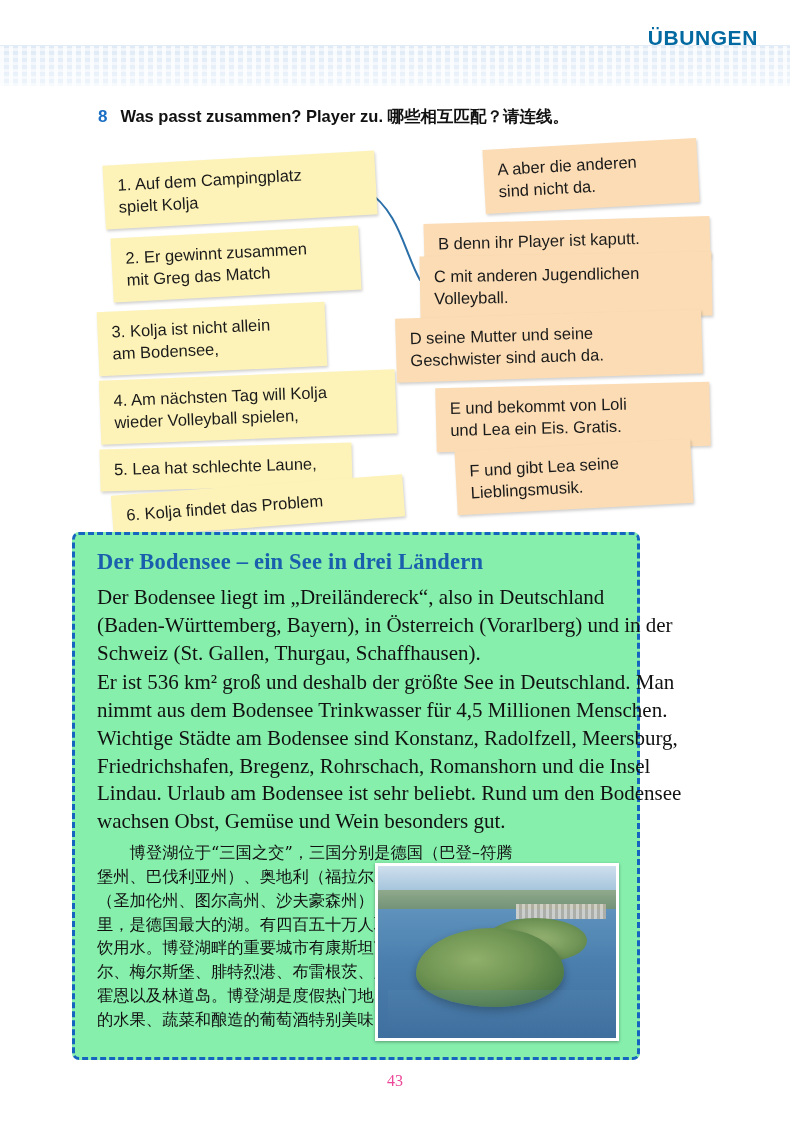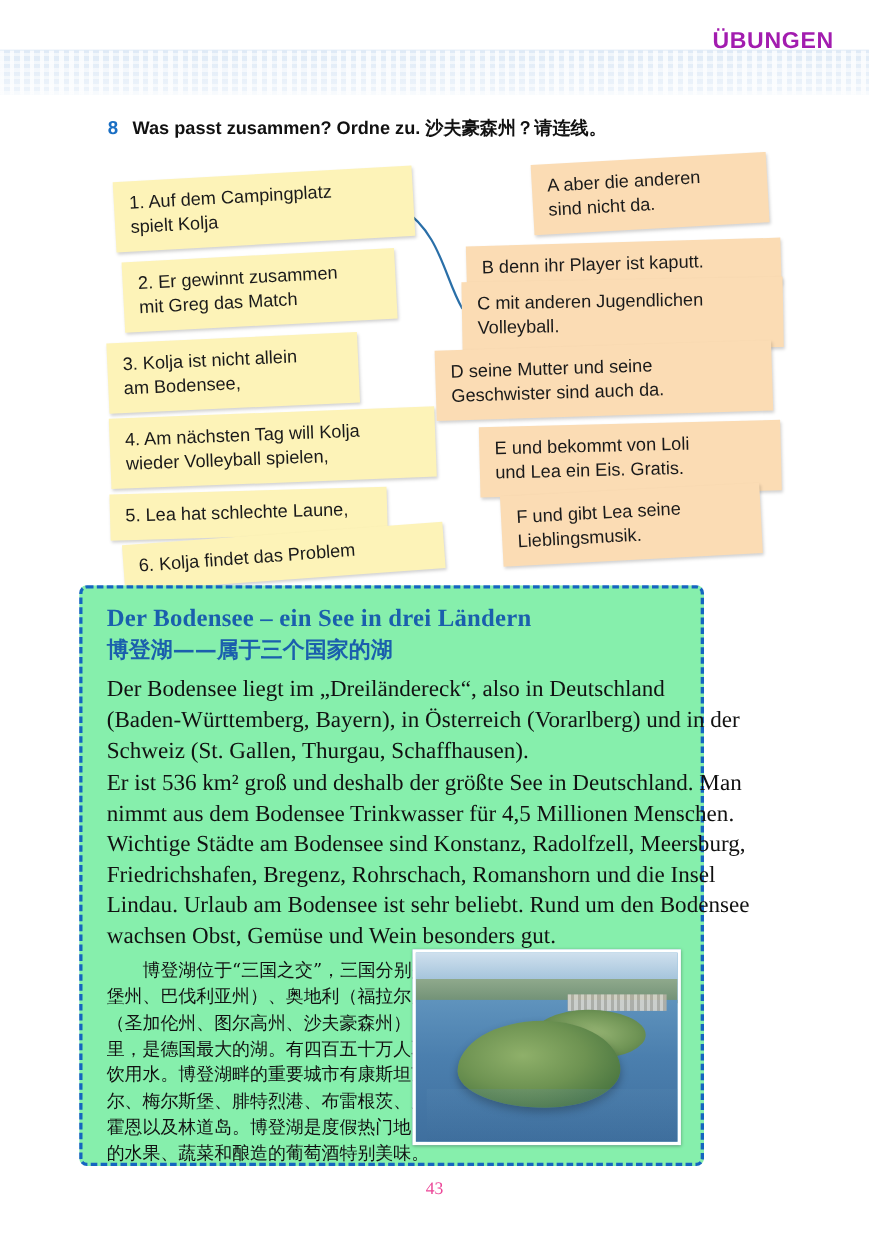--- a/index.html
+++ b/index.html
@@ -35,21 +35,21 @@
     width: 790px; height: 40px;
     background-image:
       repeating-linear-gradient(90deg, rgba(255,255,255,0.85) 0 4px, rgba(255,255,255,0) 4px 9px),
       repeating-linear-gradient(0deg, rgba(255,255,255,0.6) 0 3px, rgba(255,255,255,0) 3px 7px);
     opacity: .9;
   }
   .header-title {
     position: absolute;
     right: 32px;
     top: 26px;
-    color: #a21caf;
+    color: #0369a1;
     font-size: 21px;
     font-weight: bold;
     letter-spacing: .6px;
   }
 
   
   .task-line {
     position: absolute;
     left: 98px;
     top: 106px;
@@ -216,21 +216,21 @@
 <body>
 
 <div class="page-header">
   <div class="header-band"></div>
   <div class="header-hatch"></div>
   <div class="header-title">ÜBUNGEN</div>
 </div>
 
 <div class="task-line">
   <span class="task-num">8</span>
-  <span class="task-text">Was passt zusammen? Ordne zu. 沙夫豪森州？请连线。</span>
+  <span class="task-text">Was passt zusammen? Player zu. 哪些相互匹配？请连线。</span>
 </div>
 
 <div class="cards-area">
 
   <svg class="connector" viewBox="0 0 790 390" xmlns="http://www.w3.org/2000/svg">
     <path d="M 366,50 C 400,72 404,112 420,140" stroke="#2a6fa8" stroke-width="2" fill="none" stroke-linecap="round"></path>
   </svg>
 
   <div class="note left" id="note-l1"><span class="lbl">1. Auf dem Campingplatz
 spielt Kolja</span></div>
@@ -252,21 +252,20 @@
 Geschwister sind auch da.</span></div>
   <div class="note right" id="note-r5"><span class="lbl">E und bekommt von Loli
 und Lea ein Eis. Gratis.</span></div>
   <div class="note right" id="note-r6"><span class="lbl">F und gibt Lea seine
 Lieblingsmusik.</span></div>
 </div>
 
 <div class="infobox">
   <div class="infobox-inner">
     <div class="ib-title-de">Der Bodensee – ein See in drei Ländern</div>
-    <div class="ib-title-zh">博登湖——属于三个国家的湖</div>
     <div class="ib-de">Der Bodensee liegt im „Dreiländereck“, also in Deutschland
 (Baden-Württemberg, Bayern), in Österreich (Vorarlberg) und in der
 Schweiz (St. Gallen, Thurgau, Schaffhausen).</div>
     <div class="ib-de p2">Er ist 536 km² groß und deshalb der größte See in Deutschland. Man
 nimmt aus dem Bodensee Trinkwasser für 4,5 Millionen Menschen.
 Wichtige Städte am Bodensee sind Konstanz, Radolfzell, Meersburg,
 Friedrichshafen, Bregenz, Rohrschach, Romanshorn und die Insel
 Lindau. Urlaub am Bodensee ist sehr beliebt. Rund um den Bodensee
 wachsen Obst, Gemüse und Wein besonders gut.</div>
     <div class="ib-zh">博登湖位于“三国之交”，三国分别是德国（巴登–符腾堡州、巴伐利亚州）、奥地利（福拉尔贝格州）和瑞士（圣加伦州、图尔高州、沙夫豪森州）。面积536平方公里，是德国最大的湖。有四百五十万人取用博登湖水作为饮用水。博登湖畔的重要城市有康斯坦茨、拉多尔夫采尔、梅尔斯堡、腓特烈港、布雷根茨、罗尔沙赫、罗曼斯霍恩以及林道岛。博登湖是度假热门地。博登湖周围种植的水果、蔬菜和酿造的葡萄酒特别美味。</div>

